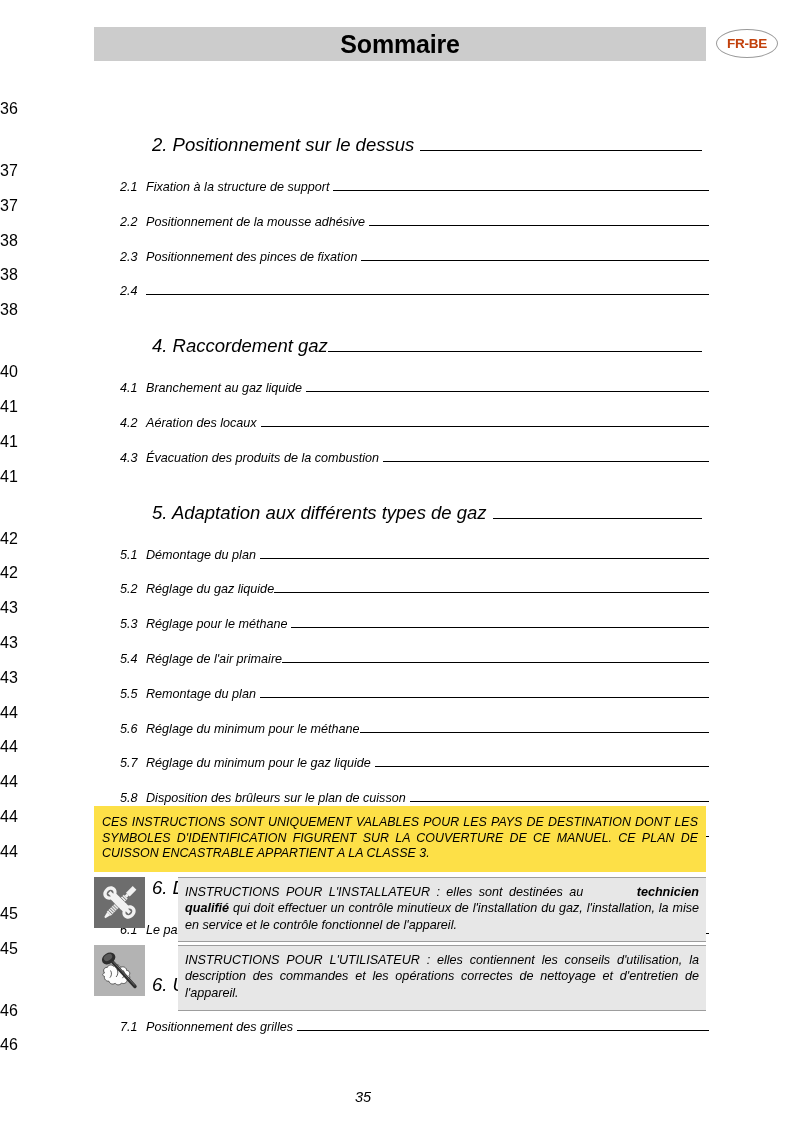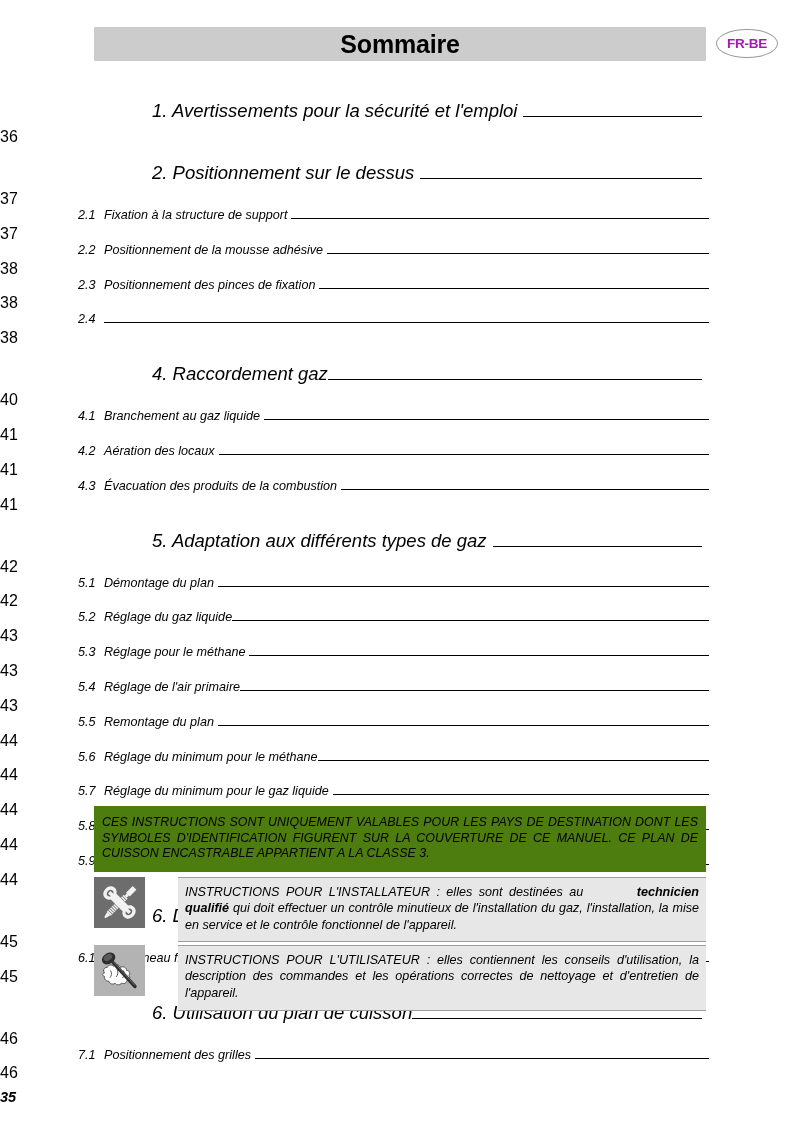--- a/index.html
+++ b/index.html
@@ -47,21 +47,21 @@
   }
   .lang-badge {
     position: absolute;
     left: 716px;
     top: 2px;
     width: 62px;
     height: 29px;
     border: 1.3px solid #9a9a9a;
     border-radius: 50%;
     box-sizing: border-box;
-    color: #a21caf;
+    color: #c2410c;
     font-size: 13.5px;
     font-weight: bold;
     line-height: 27px;
     text-align: center;
     letter-spacing: -0.2px;
   }
 
   
   .toc {
     position: absolute;
@@ -92,21 +92,21 @@
     min-width: 6px;
     border-bottom: 1.6px solid #000;
     margin: 0 8px 4px 6px;
     height: 0;
   }
   .entry.lvl1.tight .leader { margin-left: 0; }
 
   
   .entry.lvl2 {
     font-size: 12.6px;
-    padding-left: 78px;
+    padding-left: 120px;
     padding-right: 92px;
     height: 16.8px;
   }
   .entry.lvl2 .num {
     flex: 0 0 auto;
     width: 26px;
   }
   .entry.lvl2 .label { flex: 0 0 auto; }
   .entry.lvl2 .leader {
     flex: 1 1 auto;
@@ -117,21 +117,21 @@
   }
   .entry.lvl2.tight .leader { margin-left: 0; }
   .row { position: relative; }
 
   
   .notice-banner {
     position: absolute;
     left: 94px;
     top: 806px;
     width: 612px;
-    background: #4d7c0f;
+    background: #fde047;
     padding: 9px 8px 10px 8px;
     box-sizing: border-box;
     font-style: italic;
     font-size: 12.4px;
     line-height: 15.6px;
     text-align: justify;
     letter-spacing: 0.05px;
   }
 
   .notice {
@@ -170,41 +170,38 @@
   .notice-installer .notice-body { min-height: 60px; }
   .notice-user .notice-body { min-height: 66px; }
   .notice-body b { font-weight: bold; margin-left: 47px; }
 
   
   .page-number {
     position: absolute;
     left: 0;
     top: 1089px;
     width: 726px;
-    text-align: left;
+    text-align: center;
     font-style: italic;
     font-size: 14.5px;
-    font-weight: bold;
+    font-weight: normal;
   }
 </style>
 </head>
 <body>
 
 <div class="header">
   <div class="header-bar"></div>
   <div class="header-title">Sommaire</div>
   <div class="lang-badge">FR-BE</div>
 </div>
 
 <div class="toc" id="toc">
     <div class="group">
-      <div class="row"><div class="entry lvl1">
-          <span class="label">1. Avertissements pour la sécurité et l'emploi</span>
-          <span class="leader"></span>
-        </div><span class="page">36</span></div>
+      <div class="row"><span class="page">36</span></div>
     </div>
     <div class="group">
       <div class="row"><div class="entry lvl1">
           <span class="label">2. Positionnement sur le dessus</span>
           <span class="leader"></span>
         </div><span class="page">37</span></div>
       <div class="row"><div class="entry lvl2">
           <span class="num">2.1</span>
           <span class="label">Fixation à la structure de support</span>
           <span class="leader"></span>

